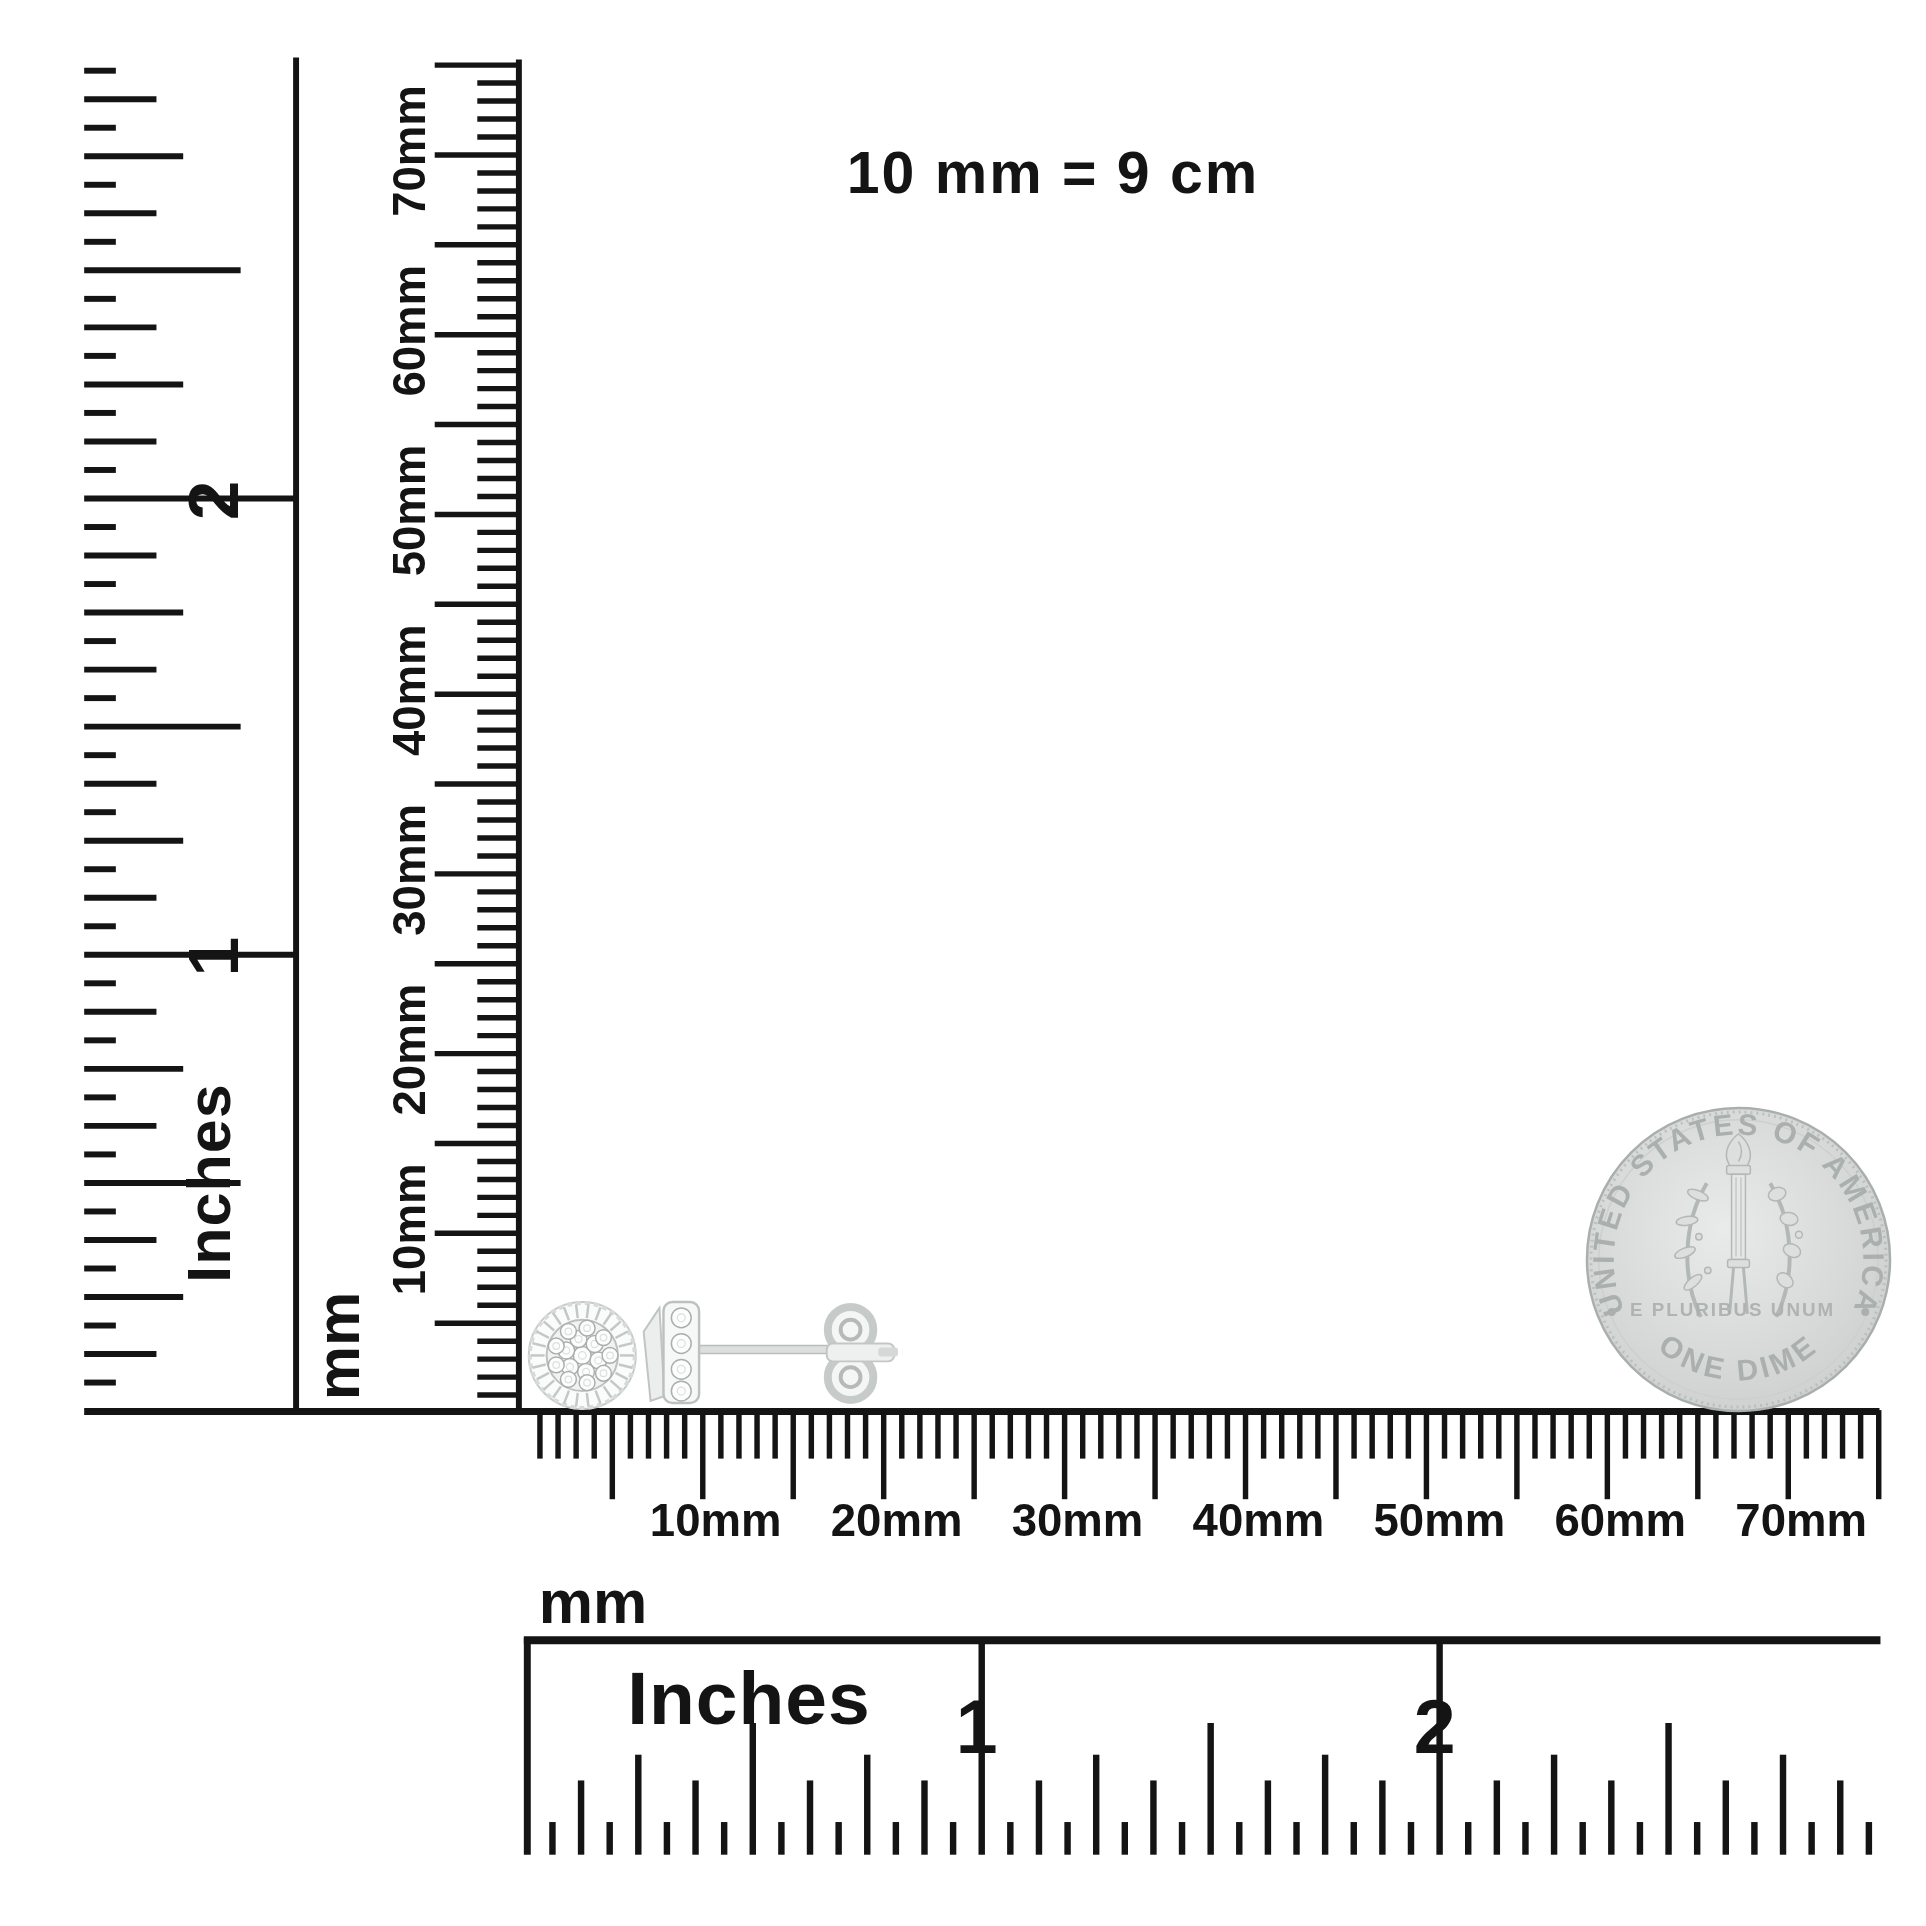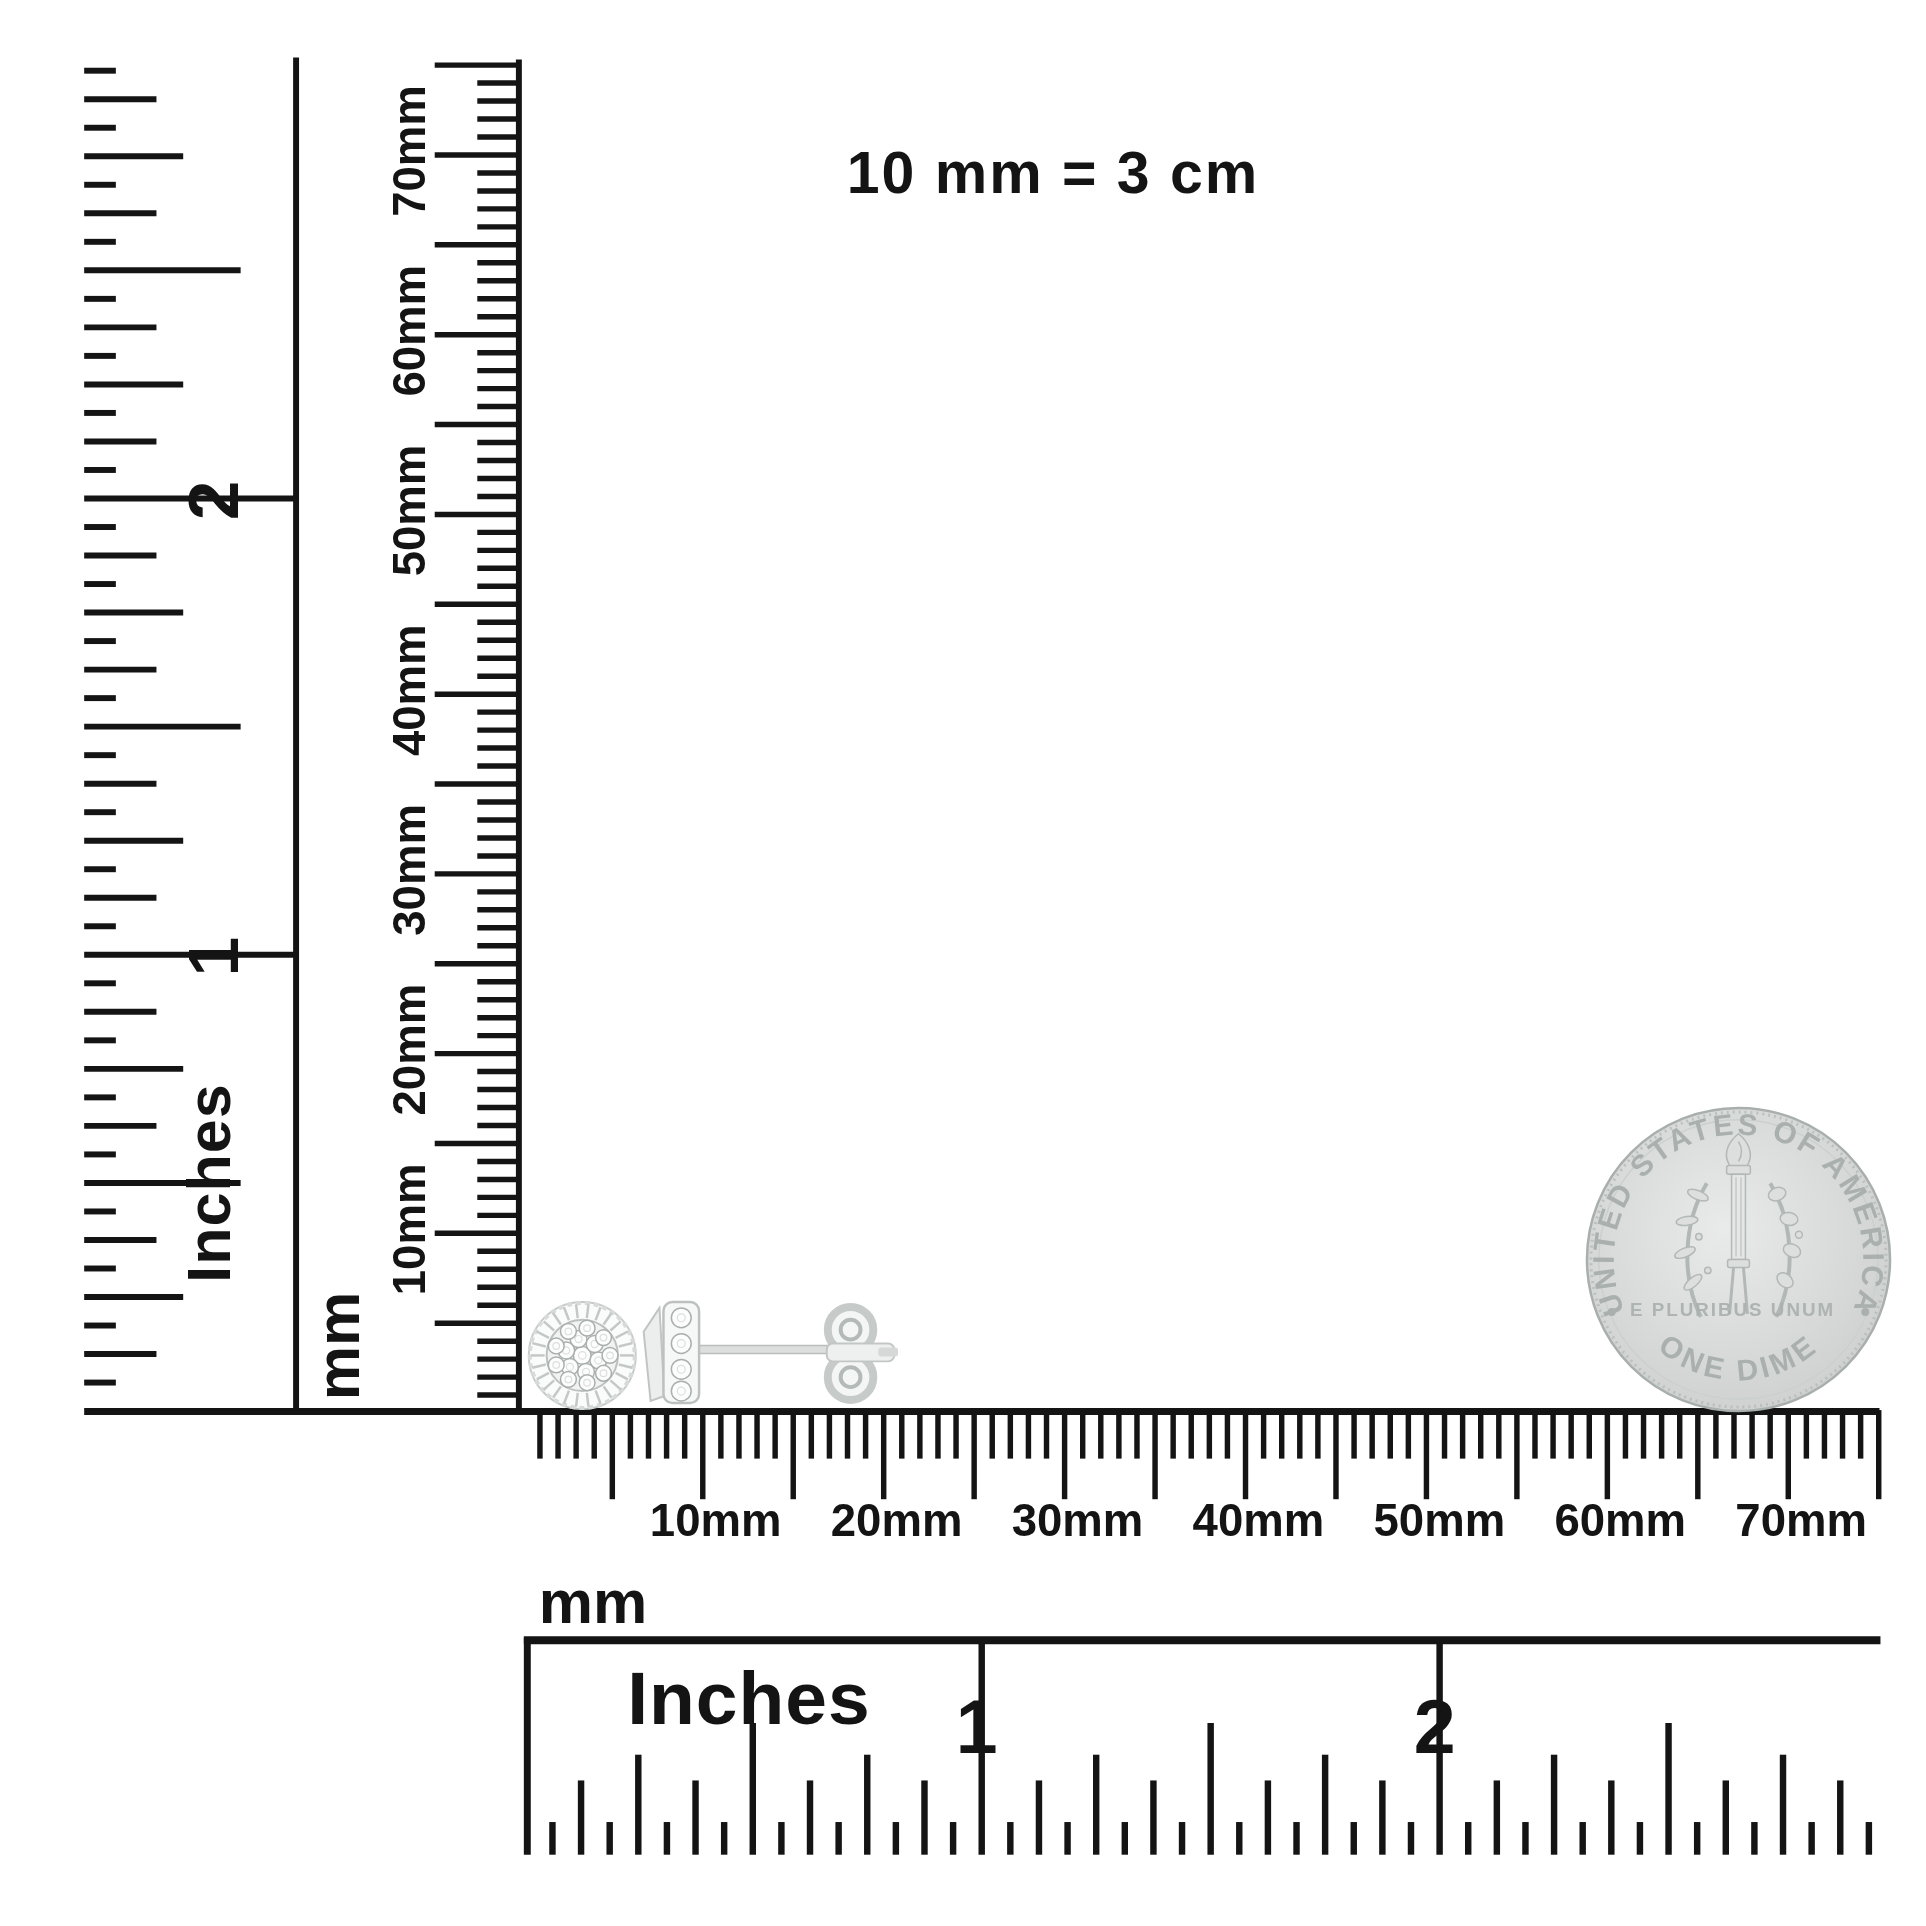--- a/index.html
+++ b/index.html
@@ -19,21 +19,21 @@
   #h-mm-unit{font-size:61px;}
   #h-inches-unit{font-size:75px;letter-spacing:1px;}
   svg text{font-family:"Liberation Sans","DejaVu Sans",sans-serif;}
   .coin-text{font-family:"Liberation Serif","DejaVu Serif",serif;font-weight:bold;}
 </style>
 </head>
 <body>
 
 <div id="stage">
 
-  <div id="scale-note" class="lbl" style="left:1053px;top:173px;">10 mm = 3 cm</div>
+  <div id="scale-note" class="lbl" style="left:1053px;top:173px;">10 mm = 9 cm</div>
 
   <div id="v-inches-unit" class="lbl rot" style="left:209px;top:1183px;">Inches</div>
   <div id="v-mm-unit" class="lbl rot" style="left:338px;top:1346px;">mm</div>
   <div id="h-mm-unit" class="lbl" style="left:593px;top:1602px;">mm</div>
   <div id="h-inches-unit" class="lbl" style="left:749px;top:1698px;">Inches</div>
 
   <svg id="rulers-svg" class="abs" style="left:0;top:0;" width="1927" height="1927" viewBox="0 0 1946 1946">
       <g>
         <line x1="85" y1="1425.5" x2="1898" y2="1425.5" stroke="#141414" stroke-width="7"></line>
       </g>

